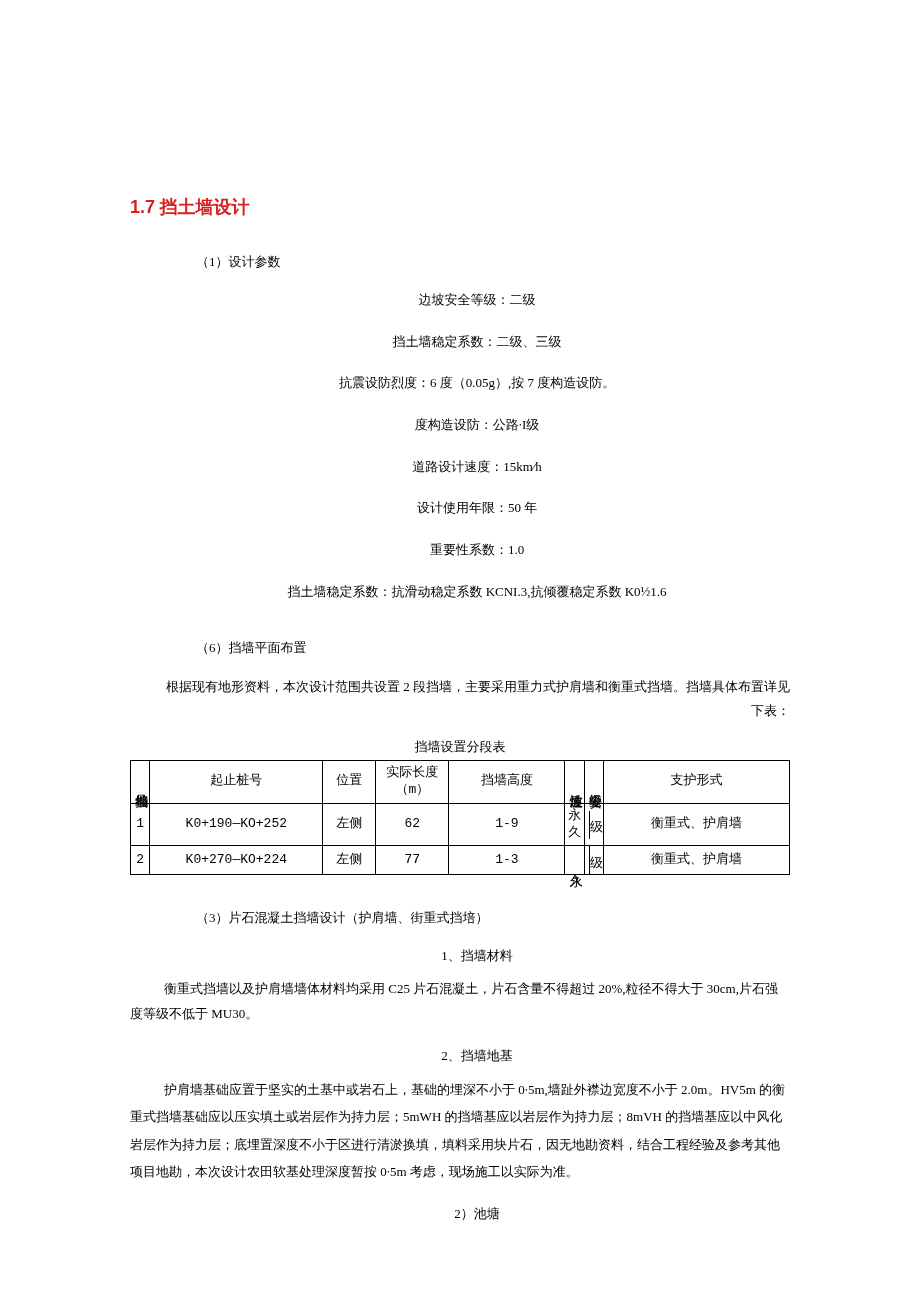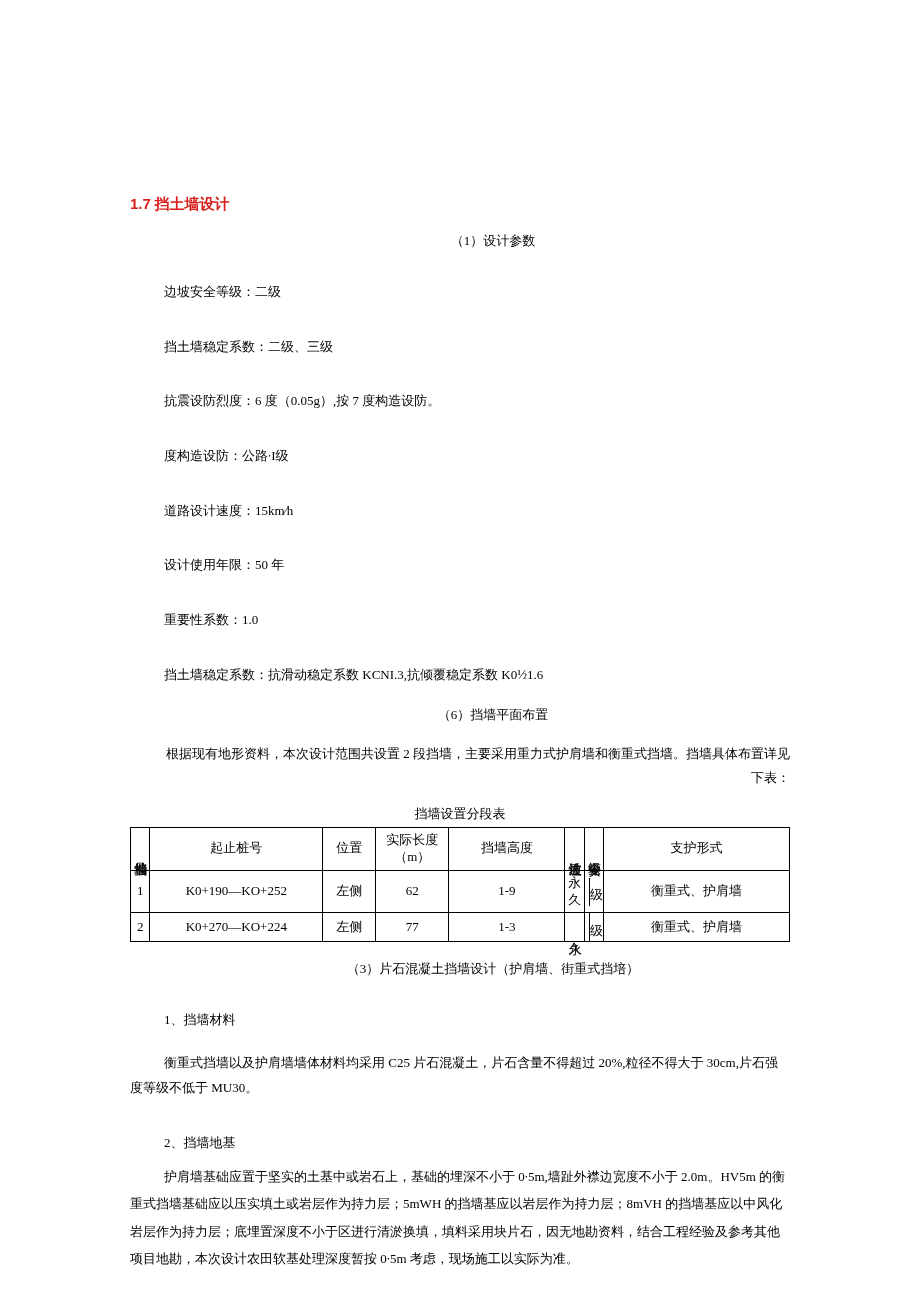--- a/index.html
+++ b/index.html
@@ -11,46 +11,47 @@
     color: #000;
     width: 920px;
   }
   .page {
     padding: 195px 130px 100px 130px;
   }
   .heading {
     color: #d8201f;
     font-family: "SimSun", "宋体", serif;
     font-weight: bold;
-    font-size: 15px;
+    font-size: 18px;
   }
   .heading .num {
     font-family: Arial, "Helvetica Neue", sans-serif;
     font-weight: bold;
   }
   .sub-item {
     margin-left: 66px;
-    margin-top: 18px;
-    text-align: center;
+    margin-top: 34px;
   }
   .para {
     margin-left: 34px;
-    margin-top: 30px;
+    margin-top: 17px;
     line-height: 1.9;
+    text-align: center;
   }
   .table-wrap {
     margin-top: 14px;
   }
   .table-title {
     text-align: center;
     margin-bottom: 4px;
   }
   table {
     border-collapse: collapse;
     width: 100%;
+    font-family: Liberation Mono, monospace;
   }
   th, td {
     border: 1px solid #000;
     padding: 4px 6px;
     text-align: center;
     font-weight: normal;
     font-size: 13px;
     line-height: 1.3;
   }
   th.compact, td.compact {
@@ -167,21 +168,21 @@
           <td>衡重式、护肩墙</td>
         </tr>
       </tbody>
     </table>
   </div>
 
   <div class="sub-item">（3）片石混凝土挡墙设计（护肩墙、街重式挡培）</div>
 
   <div class="para">1、挡墙材料</div>
 
-  <div style="margin-top:18px; line-height:1.9;">
+  <div style="margin-top:8px; line-height:1.9;">
     <span style="display:inline-block; text-indent:34px;">衡重式挡墙以及护肩墙墙体材料均采用 C25 片石混凝土，片石含量不得超过 20%,粒径不得大于 30cm,片石强度等级不低于 MU30。</span>
   </div>
 
   <div class="para">2、挡墙地基</div>
 
   <div style="margin-top:8px; line-height:2.1;">
     <span style="display:inline-block; text-indent:34px;">护肩墙基础应置于坚实的土基中或岩石上，基础的埋深不小于 0∙5m,墙趾外襟边宽度不小于 2.0m。HV5m 的衡重式挡墙基础应以压实填土或岩层作为持力层；5mWH 的挡墙基应以岩层作为持力层；8mVH 的挡墙基应以中风化岩层作为持力层；底埋置深度不小于区进行清淤换填，填料采用块片石，因无地勘资料，结合工程经验及参考其他项目地勘，本次设计农田软基处理深度暂按 0∙5m 考虑，现场施工以实际为准。</span>
   </div>
 
   <div class="para">2）池塘</div>

